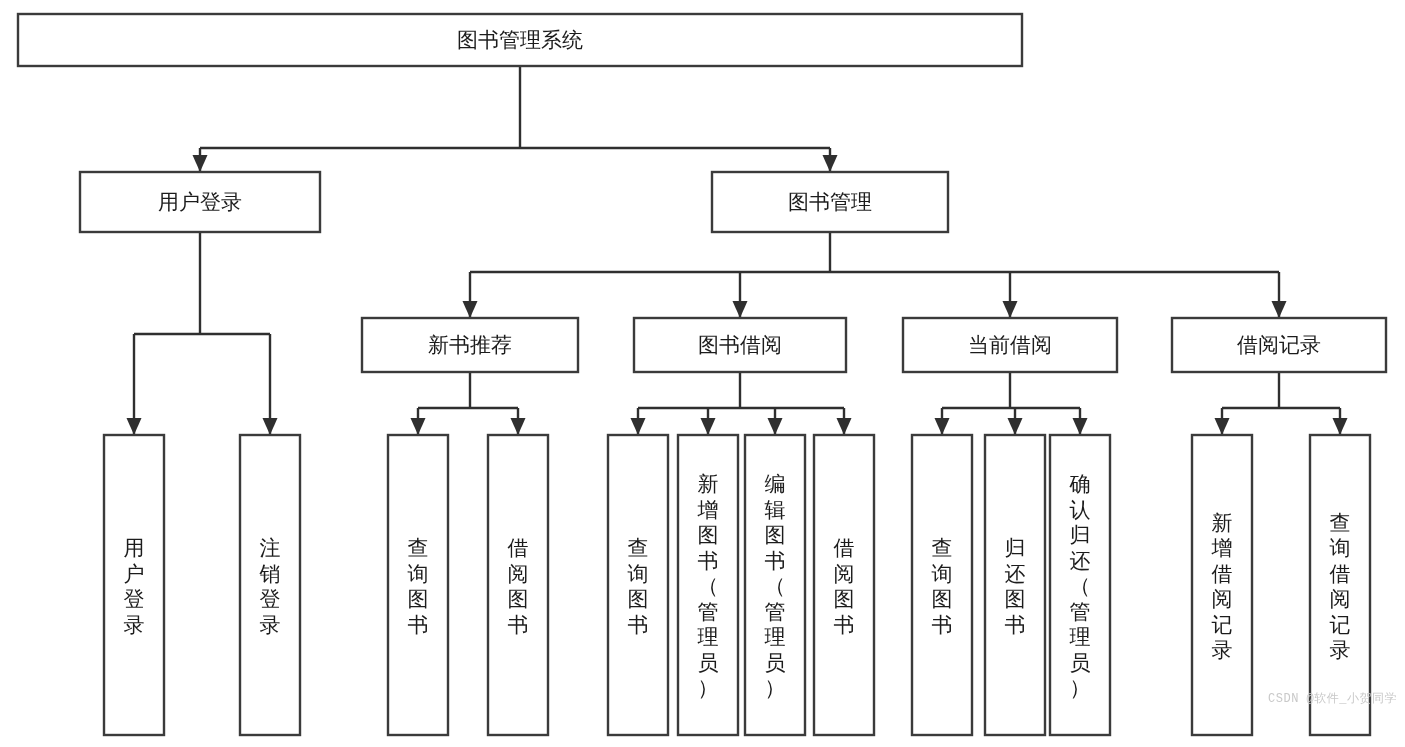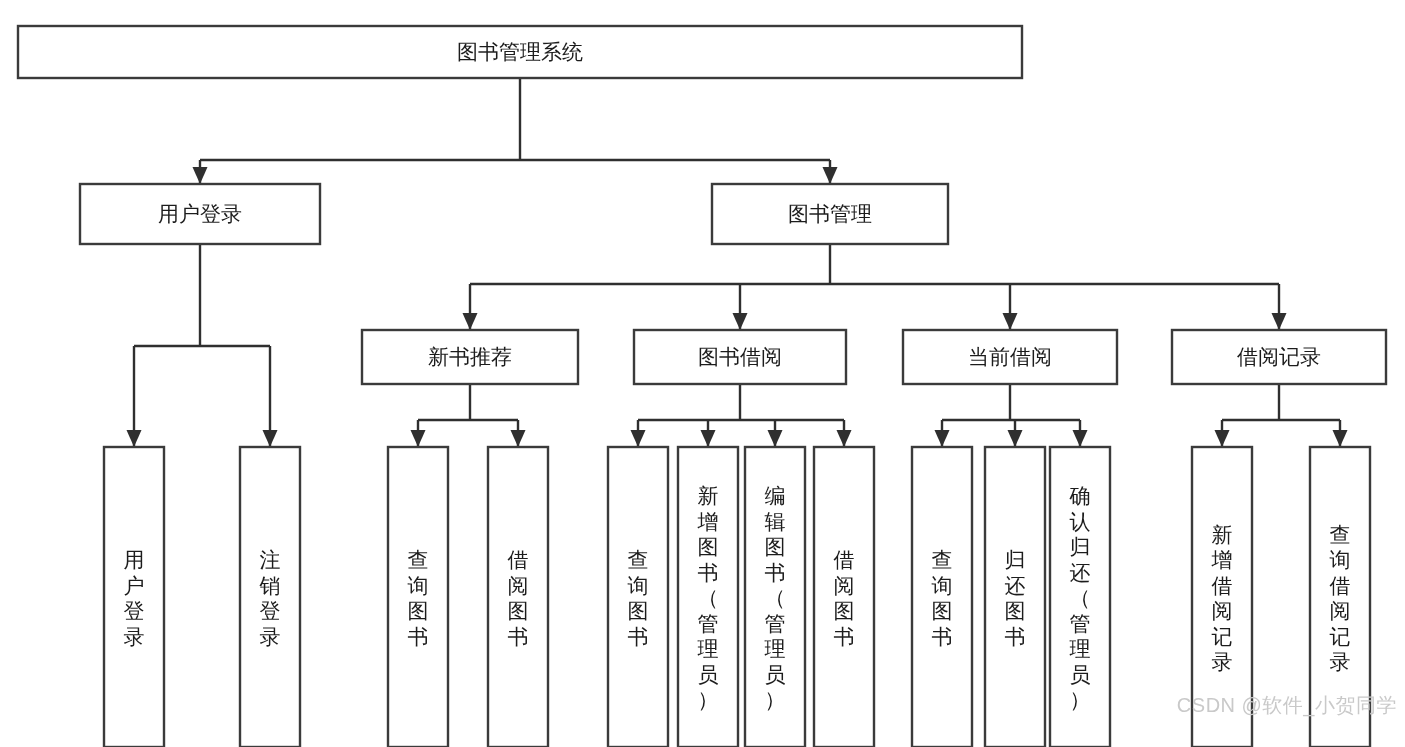--- a/index.html
+++ b/index.html
@@ -10,21 +10,21 @@
   body {
     width: 1405px;
     height: 747px;
     position: relative;
     font-family: "Liberation Sans", "DejaVu Sans", sans-serif;
     overflow: hidden;
   }
   #diagram-root {
     position: absolute;
     left: 0;
-    top: 12px;
+    top: 0;
     width: 1405px;
     height: 712px;
   }
   svg.diagram-canvas {
     display: block;
     width: 1405px;
     height: 747px;
   }
   .node-box {
     fill: #ffffff;
@@ -51,22 +51,22 @@
     stroke-linecap: butt;
   }
   .arrow-head {
     fill: #2f2f2f;
     stroke: none;
   }
   .watermark {
     position: absolute;
     right: 8px;
     bottom: 5px;
-    font-family: Liberation Sans, sans-serif;
-    font-size: 20px;
+    font-family: Liberation Mono, monospace;
+    font-size: 12px;
     color: #c9c9c9;
     letter-spacing: 0.5px;
     white-space: nowrap;
     user-select: none;
   }
 </style>
 </head>
 <body>
 
 <div id="diagram-root">

